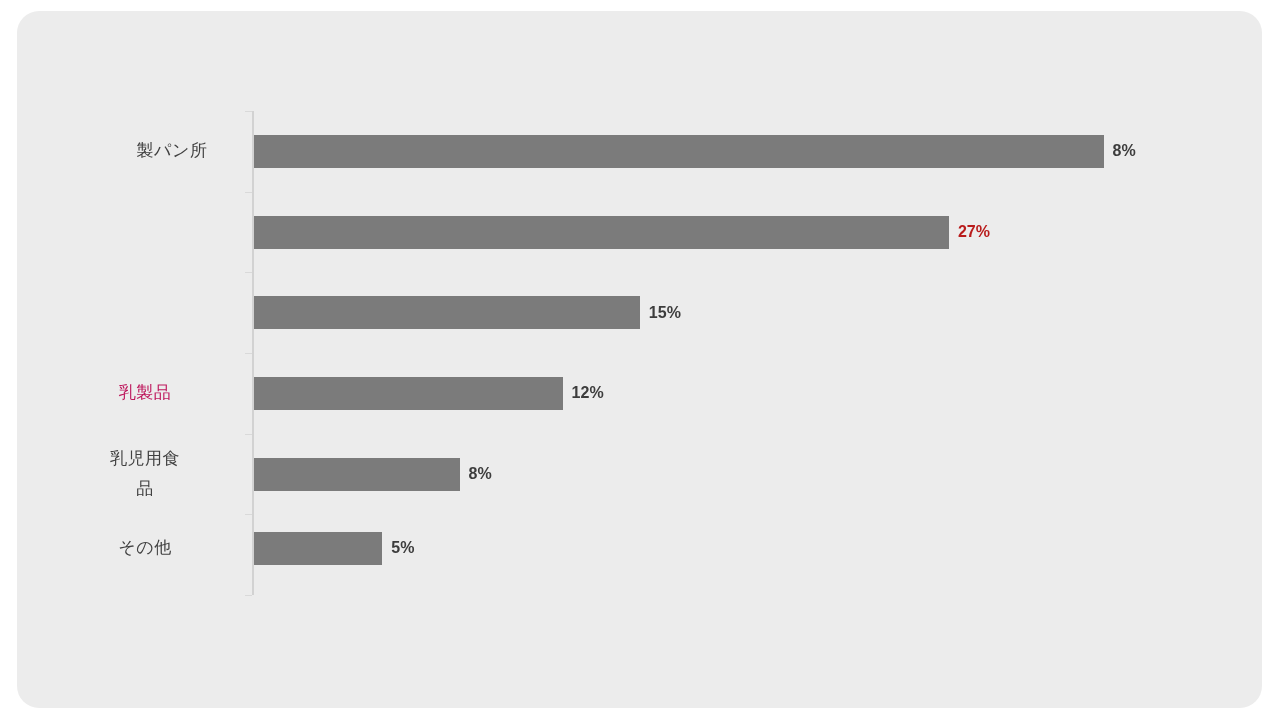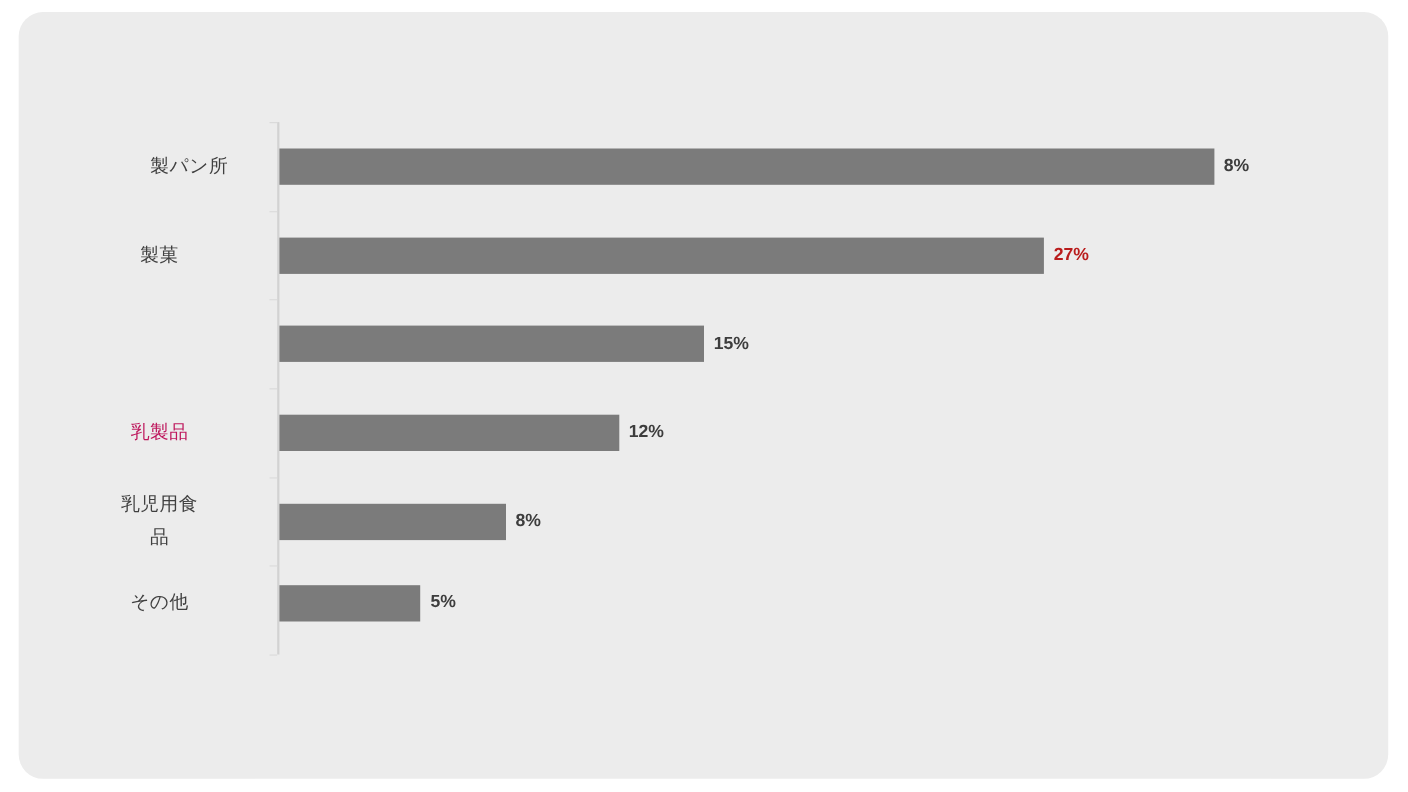--- a/index.html
+++ b/index.html
@@ -116,21 +116,20 @@
 
     <div class="bar-row" style="top:100px;padding-left:27px;">
       <div class="cat-label" style="color: rgb(64, 64, 64);">製パン所</div>
       <div class="bar-wrap">
         <div class="bar" style="width: 850px; background: rgb(123, 123, 123);"></div>
         <div class="bar-value" style="color: rgb(61, 61, 61);">8%</div>
       </div>
     </div>
 
     <div class="bar-row" style="top:180.7px;">
-      <div class="cat-label" style="color: rgb(64, 64, 64);">製菓</div>
       <div class="bar-wrap">
         <div class="bar" style="width: 695.455px; background: rgb(123, 123, 123);"></div>
         <div class="bar-value" style="color: #b91c1c;">27%</div>
       </div>
     </div>
 
     <div class="bar-row" style="top:261.3px;">
       <div class="bar-wrap">
         <div class="bar" style="width: 386.364px; background: rgb(123, 123, 123);"></div>
         <div class="bar-value" style="color: rgb(61, 61, 61);">15%</div>

